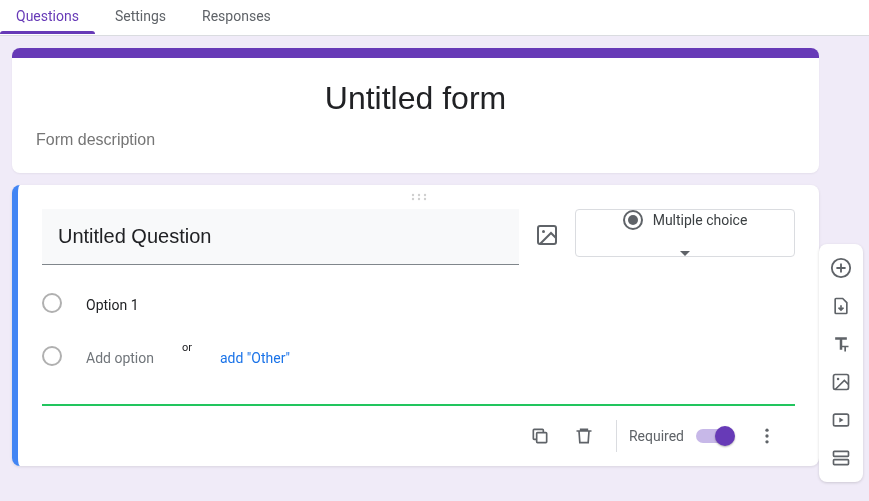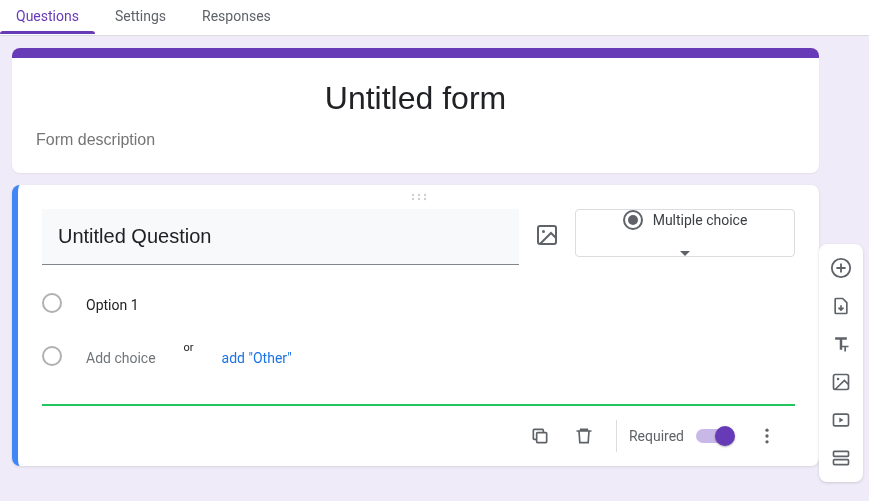--- a/index.html
+++ b/index.html
@@ -263,21 +263,21 @@
         </div>
       </div>
 
       <div class="option-row">
         <div class="option-circle"></div>
         <span class="option-text">Option 1</span>
       </div>
 
       <div class="option-row add-option-row">
         <div class="option-circle"></div>
-        <span class="add-option-label">Add choice</span>
+        <span class="add-option-label">Add option</span>
         <span class="or-sep">or</span>
         <span class="add-other-btn">add "Other"</span>
       </div>
 
       <div class="q-footer">
         <div class="footer-icon">
           <svg width="20" height="20" viewBox="0 0 24 24" fill="none" stroke="currentColor" stroke-width="2">
               <rect x="8" y="8" width="12" height="12" rx="1"></rect>
               <path d="M16 8V5a1 1 0 00-1-1H5a1 1 0 00-1 1v10a1 1 0 001 1h3"></path>
             </svg>

